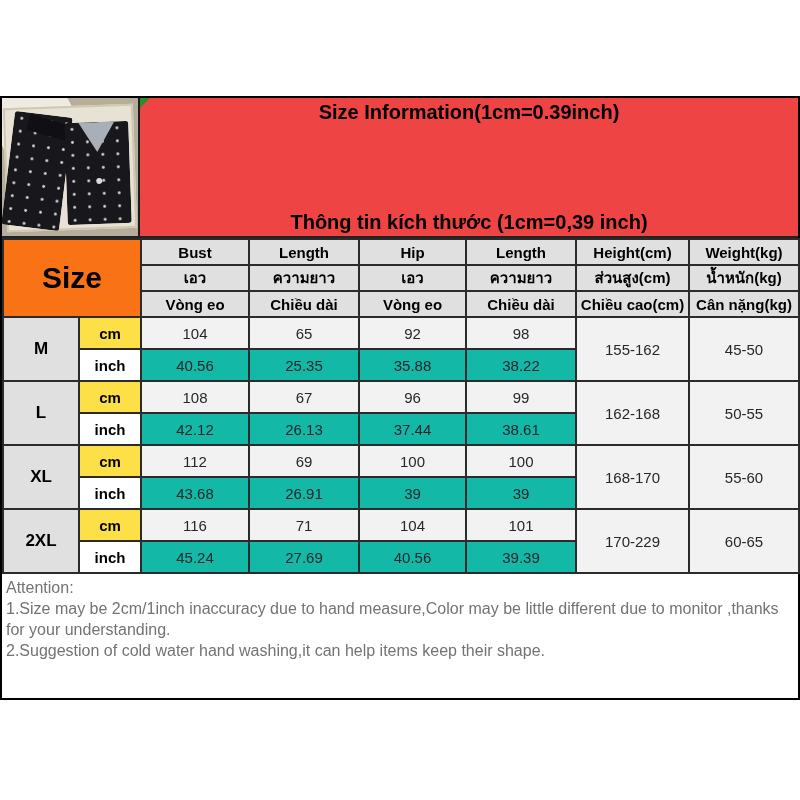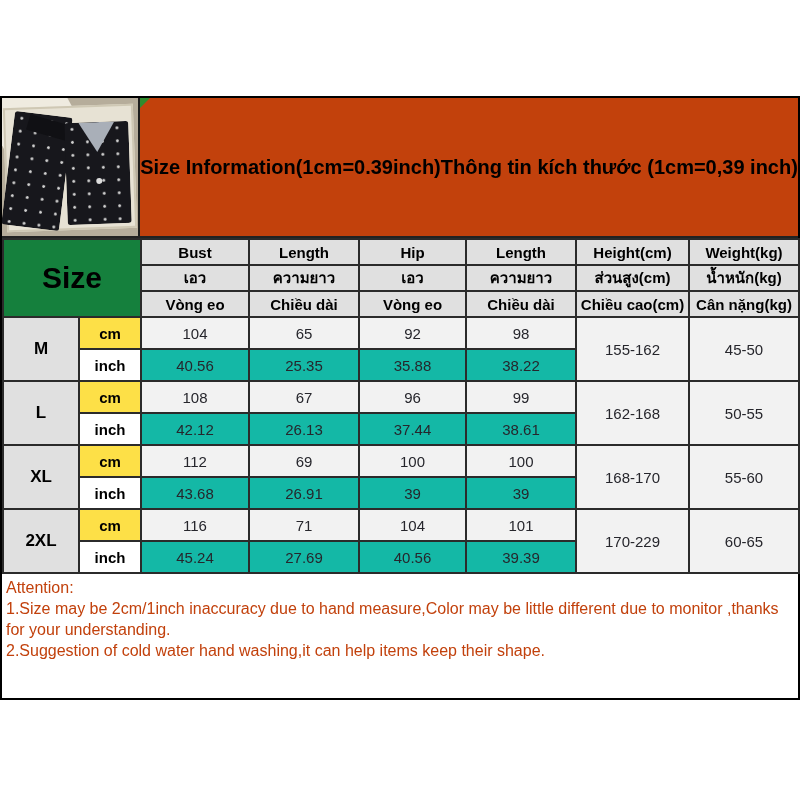--- a/index.html
+++ b/index.html
@@ -44,49 +44,49 @@
     background:#101014; transform:rotate(9deg);
   }
   .photo .collar {
     position:absolute; left:14px; top:0; width:36px; height:30px;
     background:#a9afb8; clip-path:polygon(0 0,100% 0,50% 100%);
   }
   .photo .button-dot {
     position:absolute; left:30px; top:56px; width:6px; height:6px;
     background:#dcdcdc; border-radius:50%;
   }
-  .title-band { flex:1; position:relative; background:#c2410c;
-    display:flex; flex-direction:row; justify-content:center; align-items:center; }
+  .title-band { flex:1; position:relative; background:#ef4444;
+    display:flex; flex-direction:column; justify-content:space-between; align-items:center; }
   .corner-flag {
     position:absolute; left:0; top:0; width:0; height:0;
     border-top:10px solid #2e8b2e; border-right:10px solid transparent;
   }
   .title-line { font-weight:bold; font-size:20px; line-height:28px; text-align:center; }
   
   table.size-table {
     width:796px; border-collapse:collapse; table-layout:fixed;
   }
   .size-table td {
     border:2px solid #2b2b2b; text-align:center; vertical-align:middle;
     font-size:15px; padding:0; overflow:hidden; white-space:nowrap;
   }
   .size-table tr.hrow td { height:26px; }
   .size-table tr.brow td { height:32px; }
   td.hdr { background:#e0e0e0; font-weight:bold; }
-  td.size-big { background:#15803d; font-weight:bold; font-size:30px;text-align:center; }
+  td.size-big { background:#f97316; font-weight:bold; font-size:30px;text-align:center; }
   td.size-label { background:#e0e0e0; font-weight:bold; font-size:17px; }
   td.unit { font-weight:bold; }
   td.unit-cm { background:#fde047; }
   td.unit-inch { background:#ffffff;margin-top:40px; }
   td.val { color:#26262c; }
   td.row-cm { background:#f2f2f2; }
   td.row-inch { background:#14b8a6; }
   td.range { background:#f2f2f2; color:#26262c; }
   
-  .attention { padding:3px 8px 0 4px; font-size:16px; line-height:21px; color:#c2410c; }
+  .attention { padding:3px 8px 0 4px; font-size:16px; line-height:21px; color:#737373; }
 </style>
 </head>
 <body>
 
 <div class="frame">
 
   <div class="top-band">
     <div class="photo">
       <div class="tissue"></div>
       <div class="giftbox"></div>

